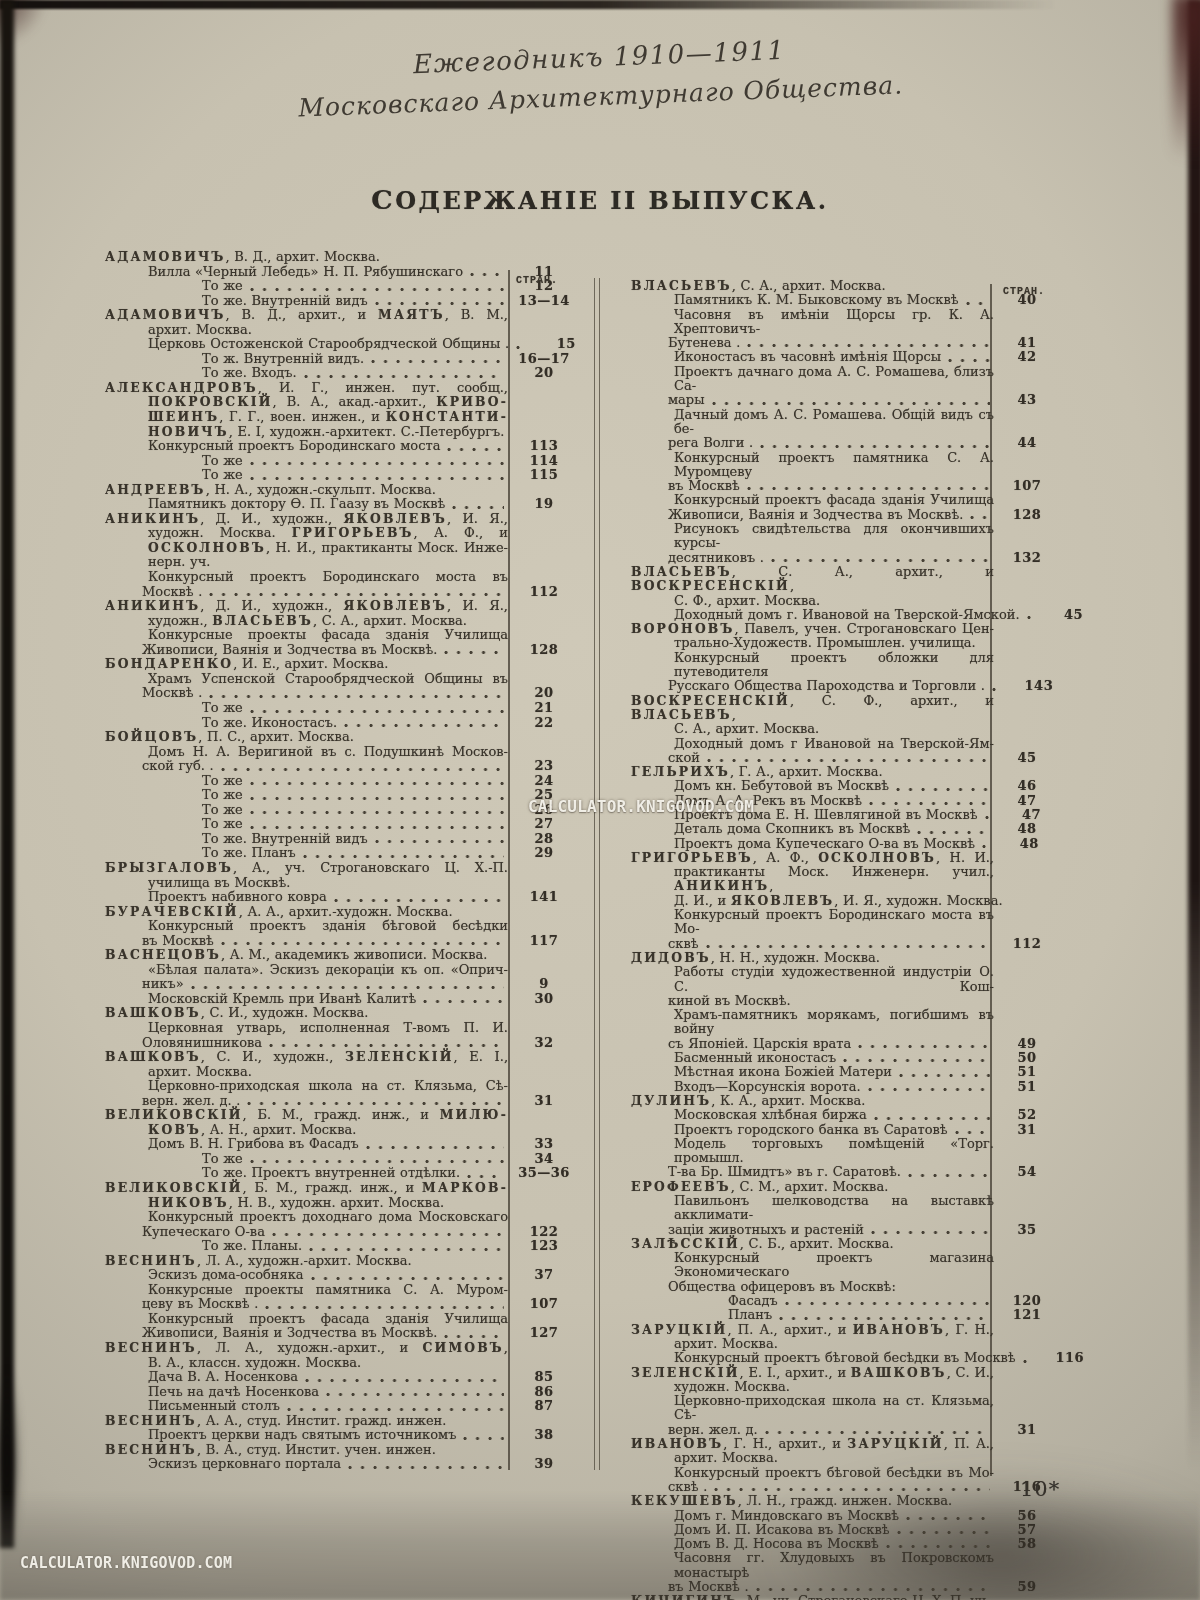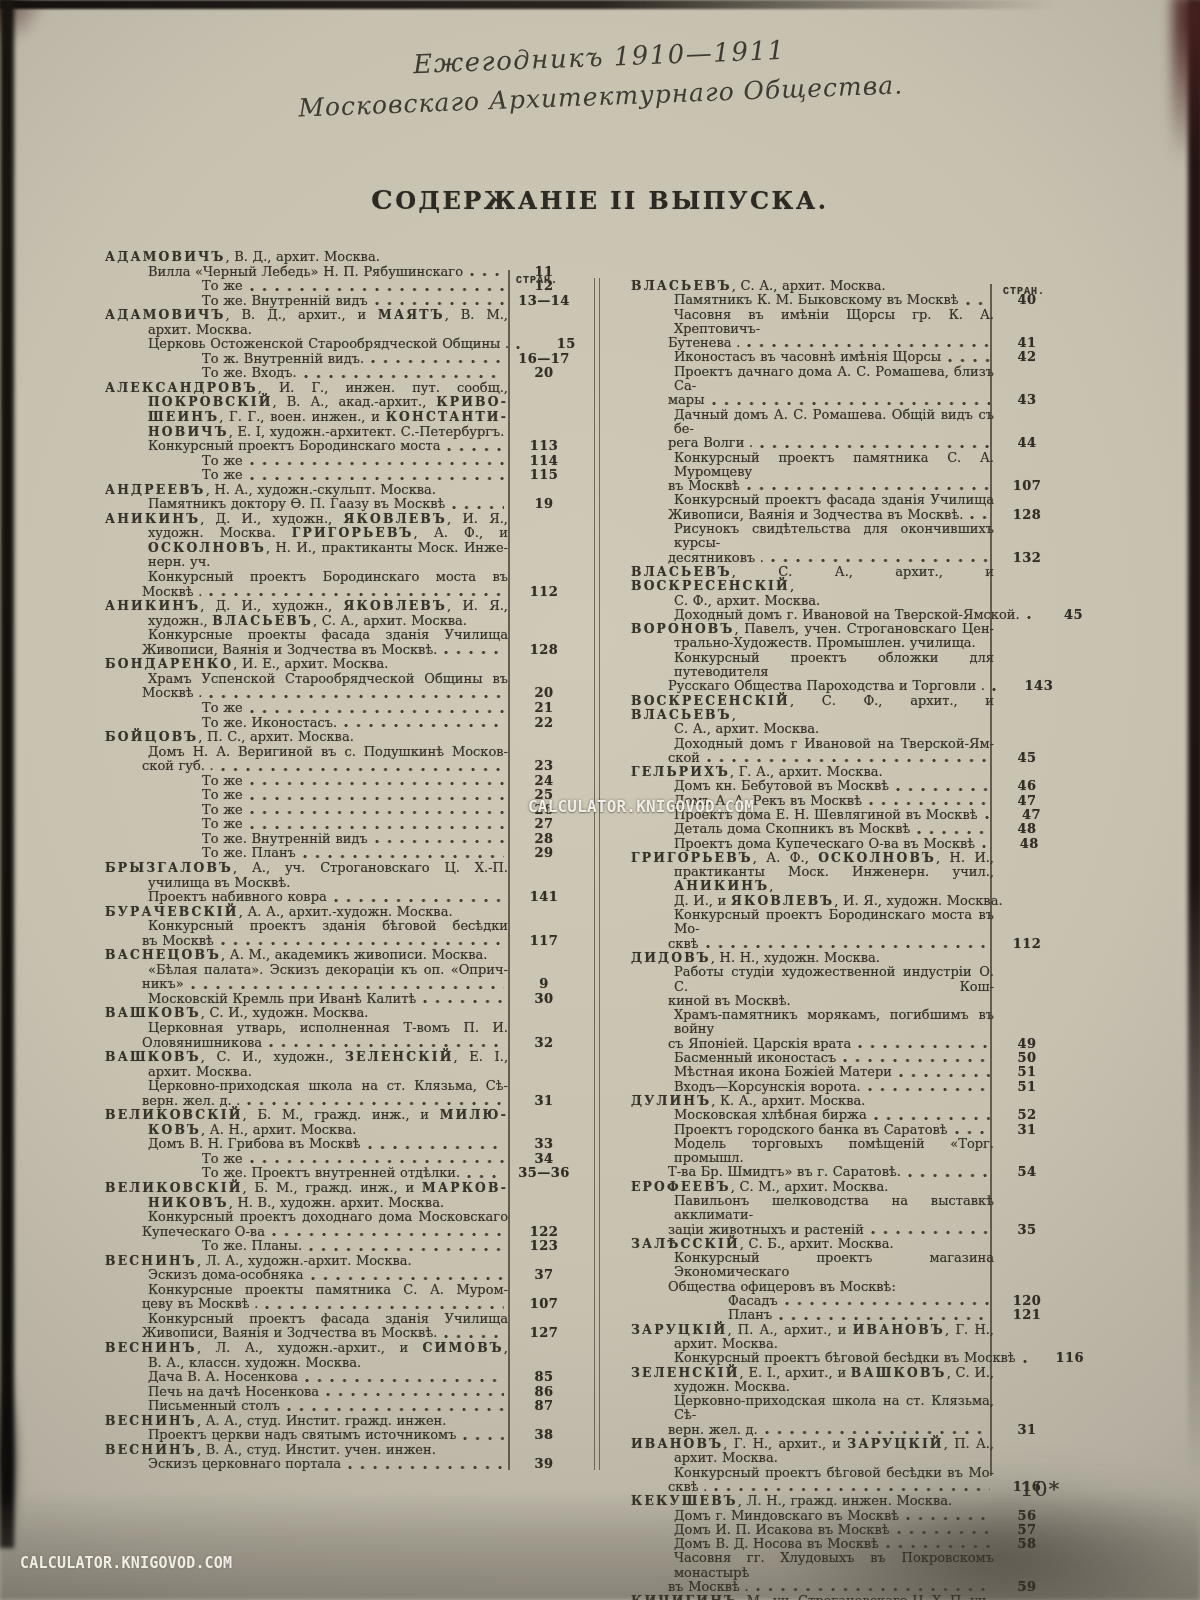--- a/index.html
+++ b/index.html
@@ -376,21 +376,21 @@
       </div>
       <div class="row head j">
         <span class="txt"><span class="sp">Великовскій</span><span>, Б. М., гражд. инж., и </span><span class="sp">Милю-</span></span>
         <span class="pg"></span>
       </div>
       <div class="row head cont">
         <span class="txt"><span class="sp">ковъ</span><span>, А. Н., архит. Москва.</span></span>
         <span class="pg"></span>
       </div>
       <div class="row item">
-        <span class="txt">Домъ В. Н. Грибова въ Москвѣ</span>
+        <span class="txt">Домъ В. Н. Грибова въ Фасадъ</span>
         <span class="lead"></span>
         <span class="pg">33</span>
       </div>
       <div class="row item sub">
         <span class="txt">То же</span>
         <span class="lead"></span>
         <span class="pg">34</span>
       </div>
       <div class="row item sub">
         <span class="txt">То же. Проектъ внутренней отдѣлки.</span>

